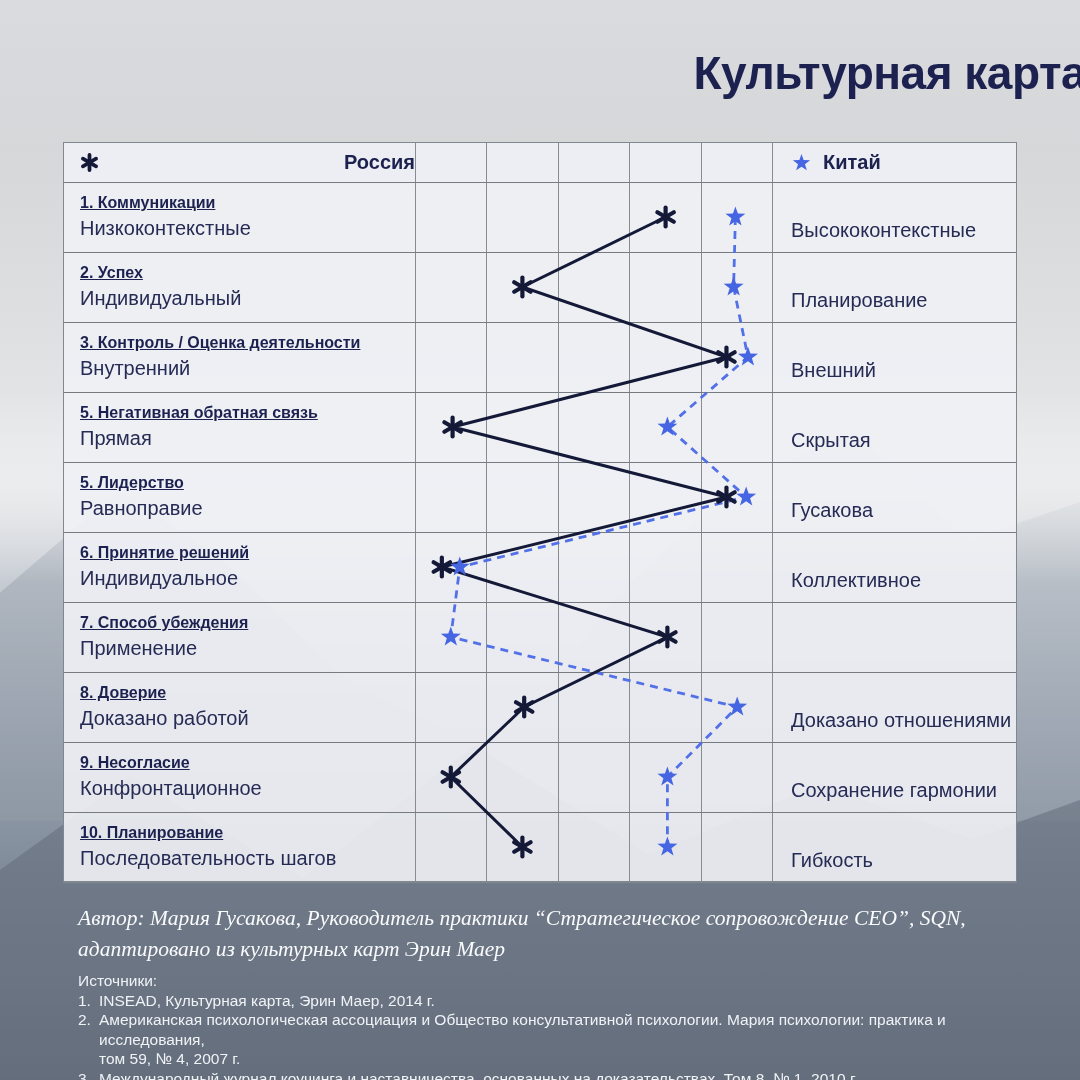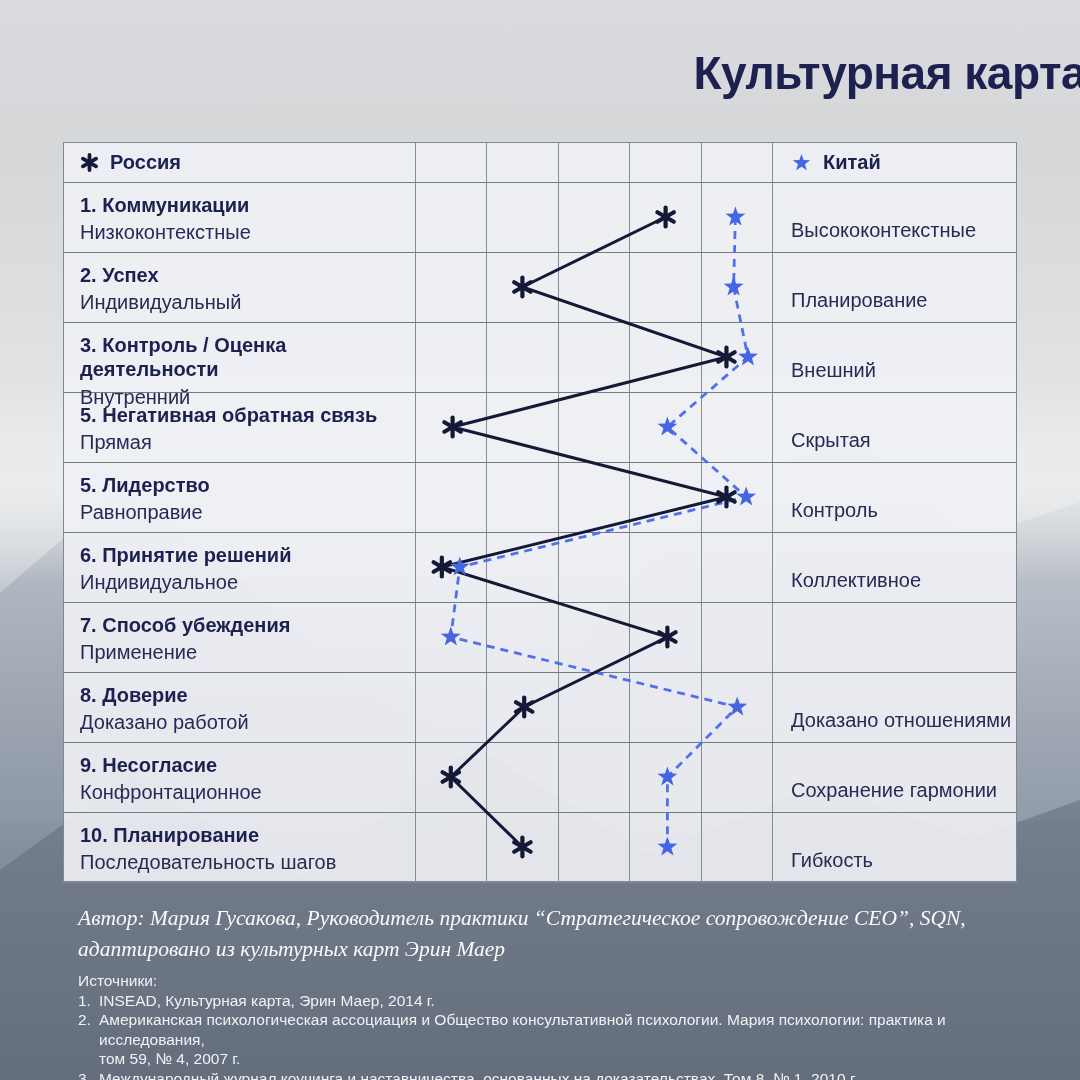--- a/index.html
+++ b/index.html
@@ -39,25 +39,25 @@
     border:1.2px solid rgba(118,124,133,0.9);border-bottom-width:2px;}
   .thead{display:flex;height:39px;}
   .trow{display:flex;height:70px;border-top:1.8px solid var(--hline);}
   .cell-left{width:351px;flex:none;}
   .gridcols{width:358px;flex:none;display:flex;}
   .gcell{flex:1;border-left:1.5px solid var(--vline);}
   .gcell:last-child{border-right:1.5px solid var(--vline);}
   .cell-right{width:245px;flex:none;display:flex;align-items:flex-end;}
 
   .hcell{display:flex;align-items:center;gap:11px;}
-  .hcell.cell-left{padding-left:16px;}
+  .hcell.cell-left{padding-left:16px;justify-content:space-between;}
   .hcell.cell-right{align-items:center;padding-left:18px;}
   .hdr-label{font-size:20px;font-weight:700;color:var(--navy);}
 
-  .row-title{font-size:20px;font-weight:700;color:var(--navy);padding:10px 10px 0 16px;line-height:1.22;}
+  .row-title{font-size:16px;font-weight:700;color:var(--navy);padding:10px 10px 0 16px;line-height:1.22;text-decoration:underline;}
   .row-sub{font-size:20px;font-weight:400;color:#262b55;padding:3px 10px 0 16px;line-height:1.2;}
   .pole-label{font-size:20px;font-weight:400;color:#262b55;padding:0 6px 10px 18px;line-height:1.15;}
 
   .chart{position:absolute;left:351px;top:39px;width:358px;height:700px;
     overflow:visible;pointer-events:none;}
 
   
   .author{position:absolute;left:78px;top:903px;width:930px;
     font-style:italic;font-size:21.5px;line-height:1.42;color:#fafbfc;font-family:Liberation Serif, serif;}
   .sources{position:absolute;left:78px;top:971px;width:940px;
@@ -175,21 +175,21 @@
           <div class="row-sub">Равноправие</div>
         </div>
         <div class="gridcols">
           <div class="gcell"></div>
           <div class="gcell"></div>
           <div class="gcell"></div>
           <div class="gcell"></div>
           <div class="gcell"></div>
         </div>
         <div class="cell-right">
-          <div class="pole-label">Контроль</div>
+          <div class="pole-label">Гусакова</div>
         </div>
       </div>
       <div class="trow">
         <div class="cell-left">
           <div class="row-title">6. Принятие решений</div>
           <div class="row-sub">Индивидуальное</div>
         </div>
         <div class="gridcols">
           <div class="gcell"></div>
           <div class="gcell"></div>

